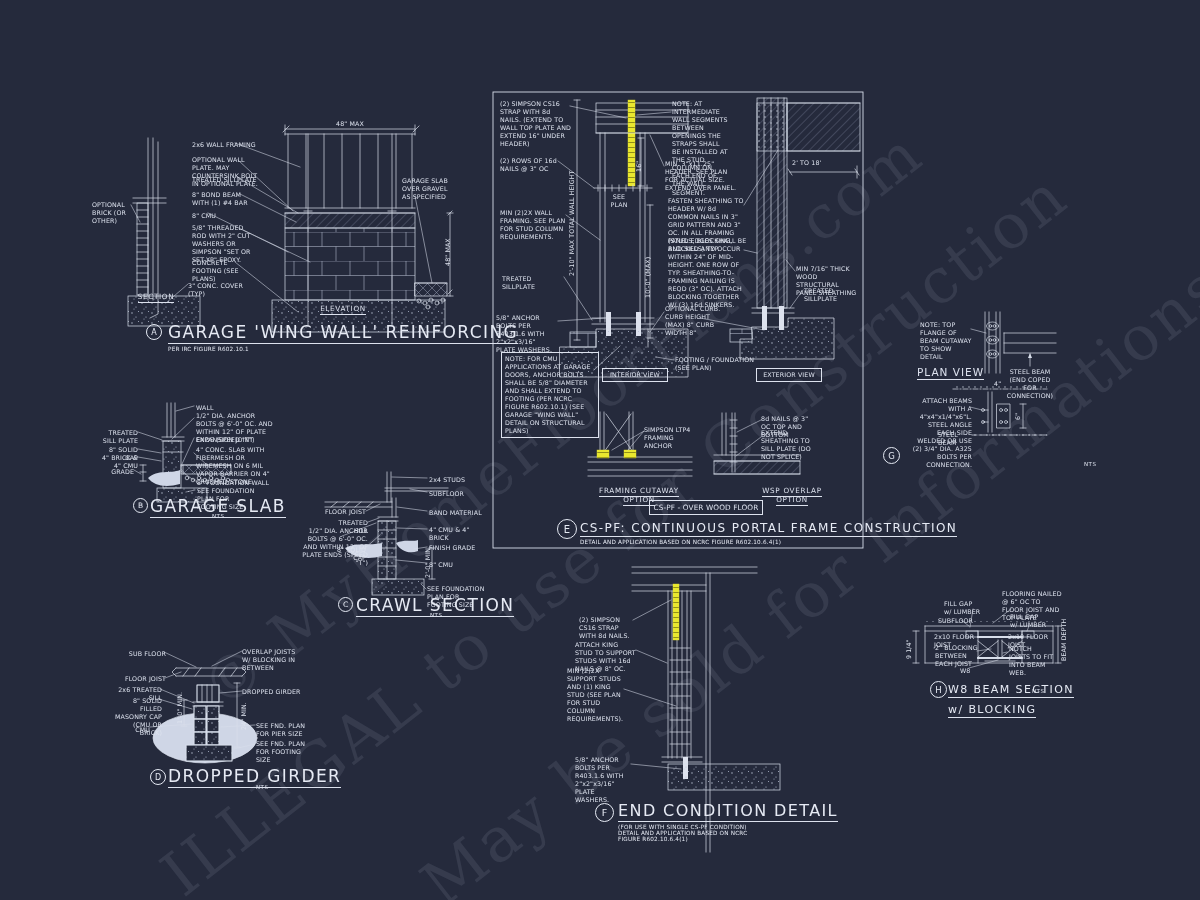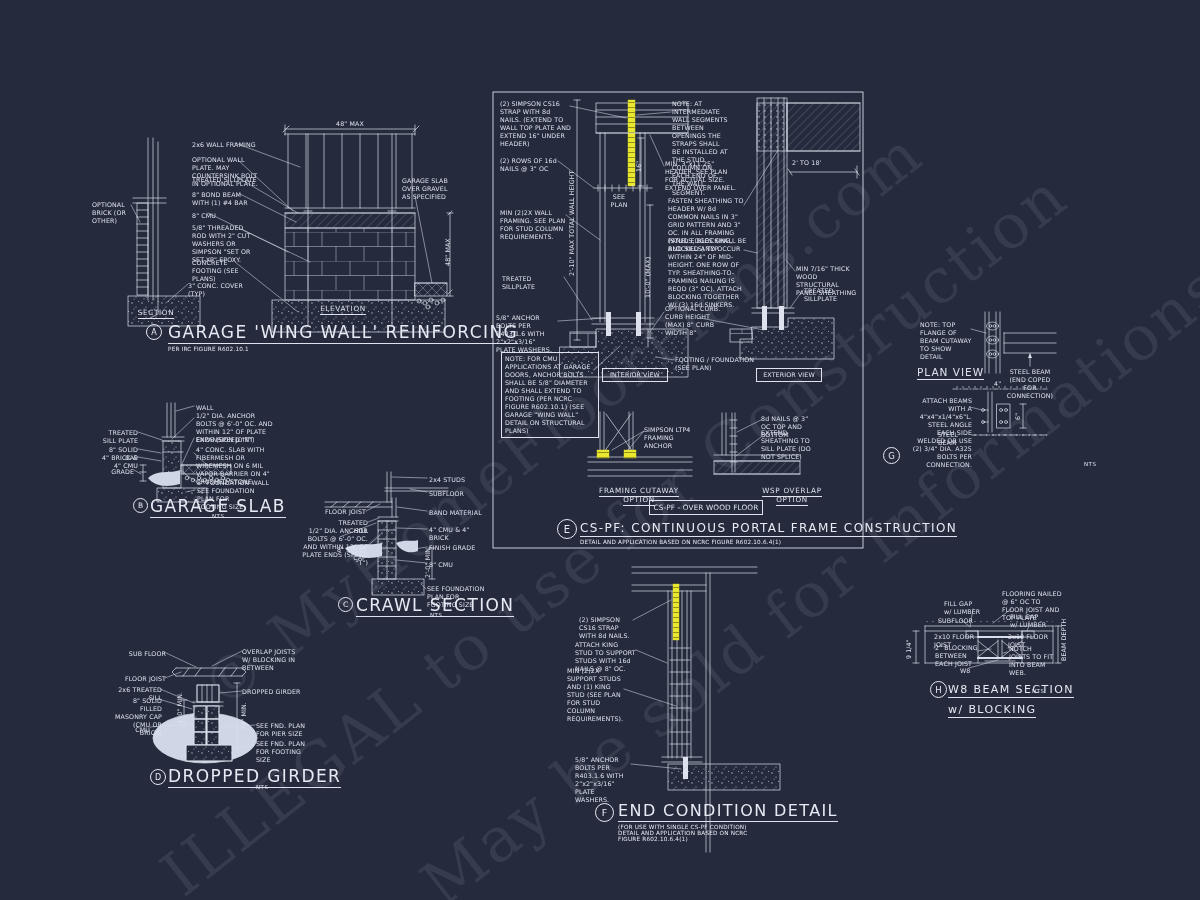--- a/index.html
+++ b/index.html
@@ -265,21 +265,21 @@
   <div class="t" style="left:192px;top:176px;width:70px">TREATED SILLPLATE</div>
   <div class="t" style="left:192px;top:191px;width:62px">8" BOND BEAM WITH (1) #4 BAR</div>
   <div class="t" style="left:192px;top:212px;width:40px">8" CMU</div>
   <div class="t" style="left:192px;top:224px;width:66px">5/8" THREADED ROD WITH 2" CUT WASHERS OR SIMPSON "SET OR SET-XP" EPOXY.</div>
   <div class="t" style="left:192px;top:259px;width:58px">CONCRETE FOOTING (SEE PLANS)</div>
   <div class="t" style="left:188px;top:282px;width:72px">3" CONC. COVER (TYP)</div>
   <div class="t" style="left:92px;top:201px;width:44px">OPTIONAL BRICK (OR OTHER)</div>
   <div class="t" style="left:402px;top:177px;width:48px">GARAGE SLAB OVER GRAVEL AS SPECIFIED</div>
   <div class="t ctr" style="left:320px;top:120px;width:60px">48" MAX</div>
   <div class="t v" style="left:444px;top:266px">48" MAX</div>
-  <div class="t u7 ctr" style="left:134px;top:308px;width:44px"><span>SECTION</span></div>
+  <div class="t u7 ctr" style="left:134px;top:292px;width:44px"><span>SECTION</span></div>
   <div class="t u7 ctr" style="left:318px;top:304px;width:50px"><span>ELEVATION</span></div>
   <div class="circ" style="left:146px;top:324px;width:14px;height:14px;font-size:8px">A</div>
   <div class="cap" style="left:168px;top:322px">
     <div class="cap-t">GARAGE 'WING WALL' REINFORCING</div>
     <div class="cap-s">PER IRC FIGURE R602.10.1</div>
   </div>
 
   <div class="t" style="left:196px;top:404px;width:30px">WALL</div>
   <div class="t" style="left:196px;top:412px;width:80px">1/2" DIA. ANCHOR BOLTS @ 6'-0" OC. AND WITHIN 12" OF PLATE ENDS (SPEED "T")</div>
   <div class="t" style="left:196px;top:436px;width:66px">EXPANSION JOINT</div>

